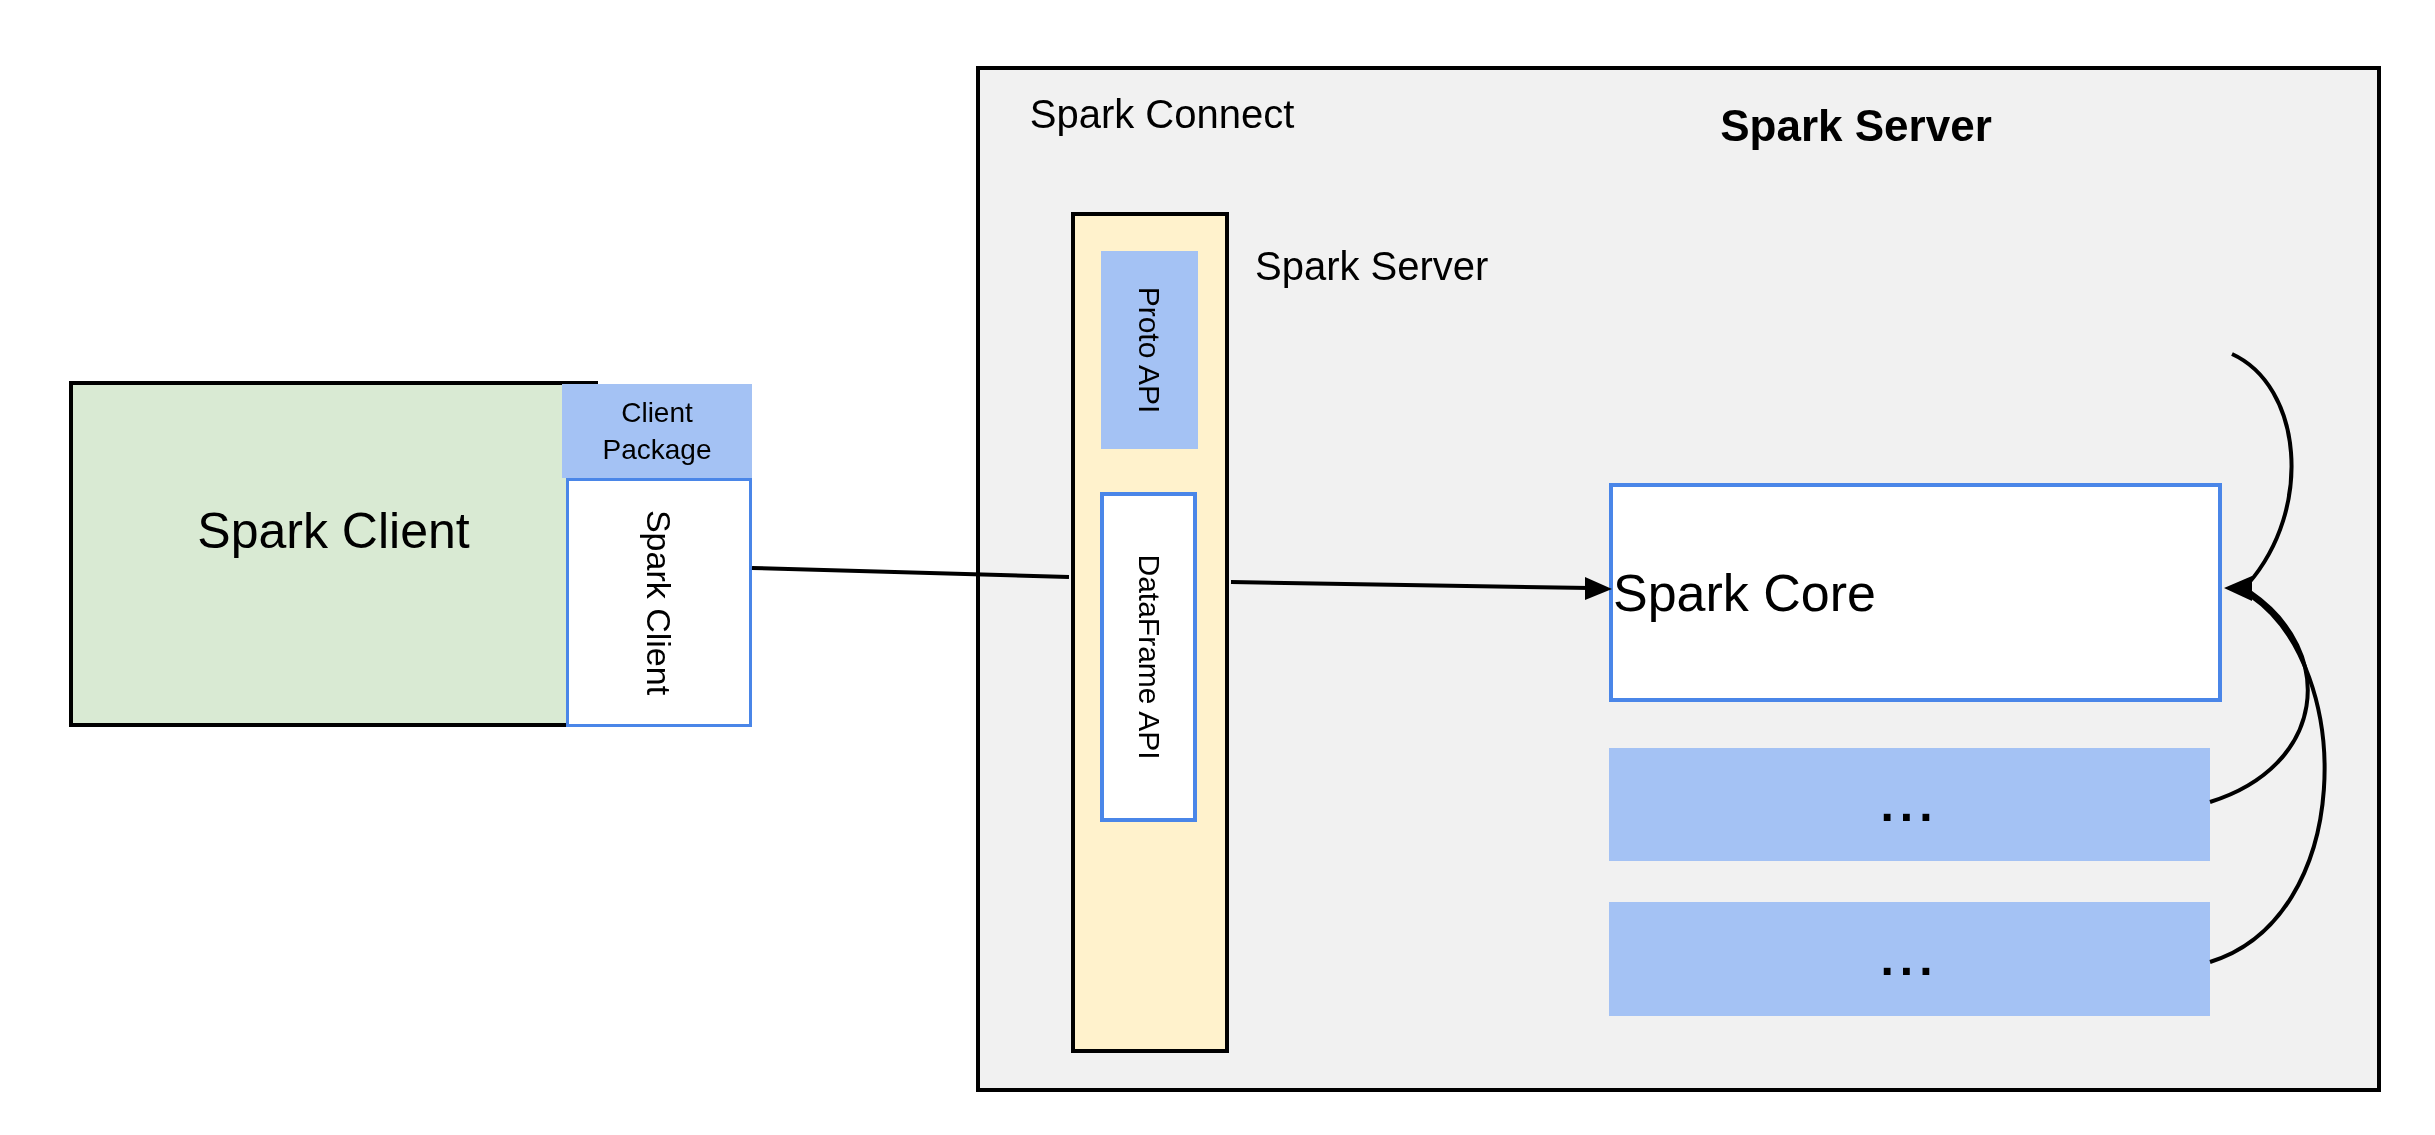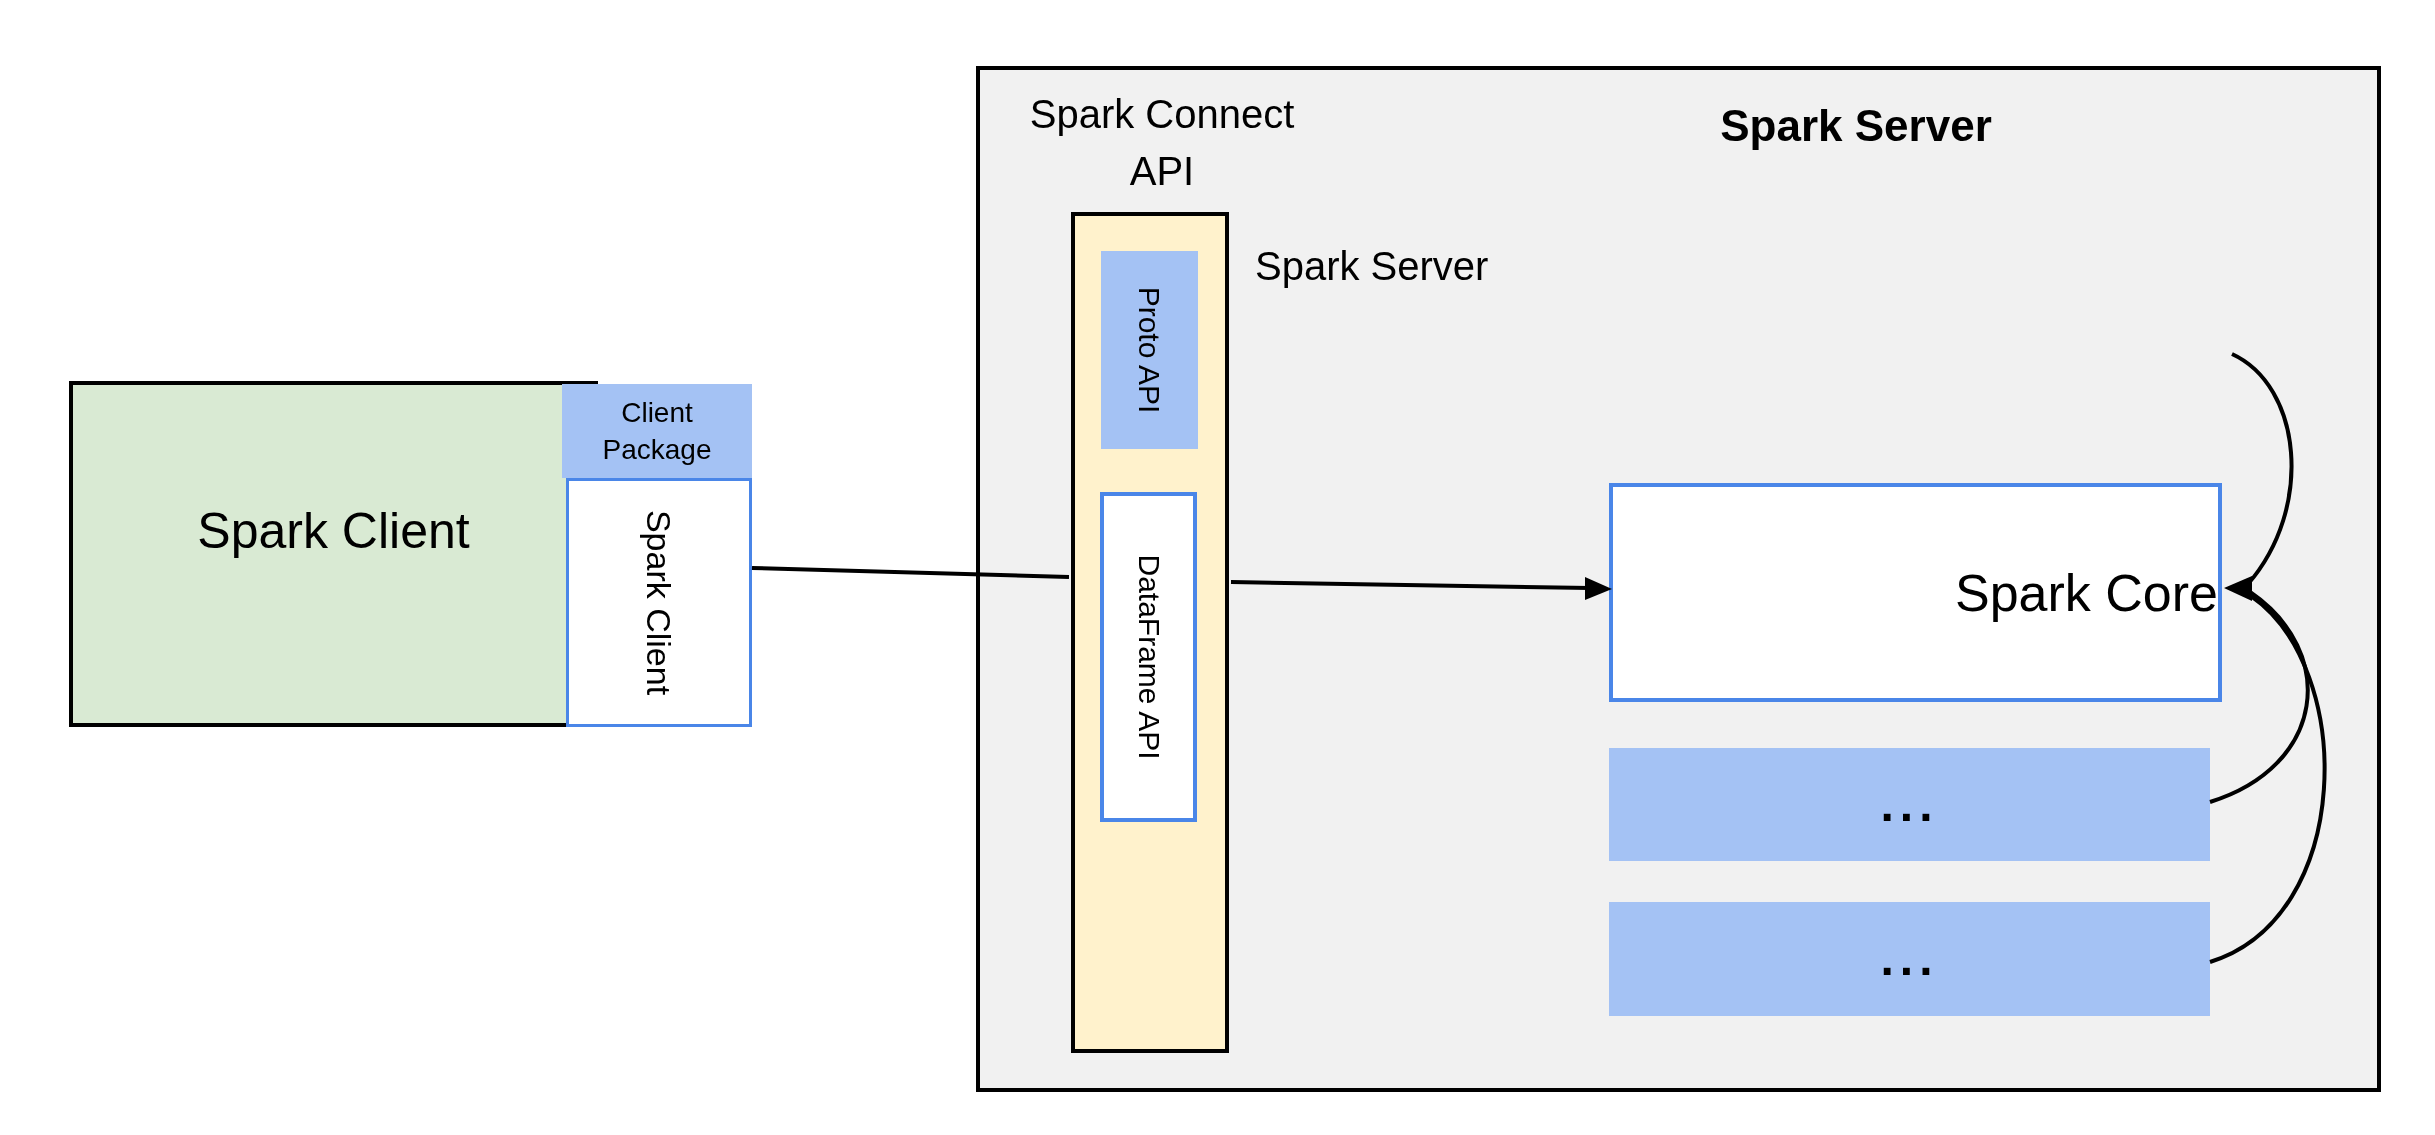--- a/index.html
+++ b/index.html
@@ -68,21 +68,21 @@
   }
   .plugin-box{
     left:1610px;top:279px;width:622px;height:151px;
     background:#a4c2f4;
     display:flex;align-items:center;justify-content:center;
     font-size:48px;
   }
   .core-box{
     left:1609px;top:483px;width:613px;height:219px;
     background:#ffffff;border:4px solid #4a86e8;
-    display:flex;align-items:center;justify-content:flex-end;
+    display:flex;align-items:center;justify-content:flex-start;
     font-size:52px;
   }
   .dots-box{
     left:1609px;width:601px;height:113px;
     background:#a4c2f4;
     display:flex;align-items:center;justify-content:center;
     font-size:48px;font-weight:bold;letter-spacing:6px;
     line-height:160px; 
   }
   .dots-1{top:748px;}
@@ -94,21 +94,20 @@
 </style>
 </head>
 <body>
 
 <div id="canvas">
 
   <div class="abs grey-box"></div>
 
   <div class="abs connect-title">
     <div>Spark Connect</div>
-    <div>API</div>
   </div>
 
   <div class="abs server-title">Spark Server</div>
 
   <div class="abs green-box"></div>
   <div class="abs green-text">
     <div>Spark Client</div>
   </div>
 
   <div class="abs spark-client-box">

